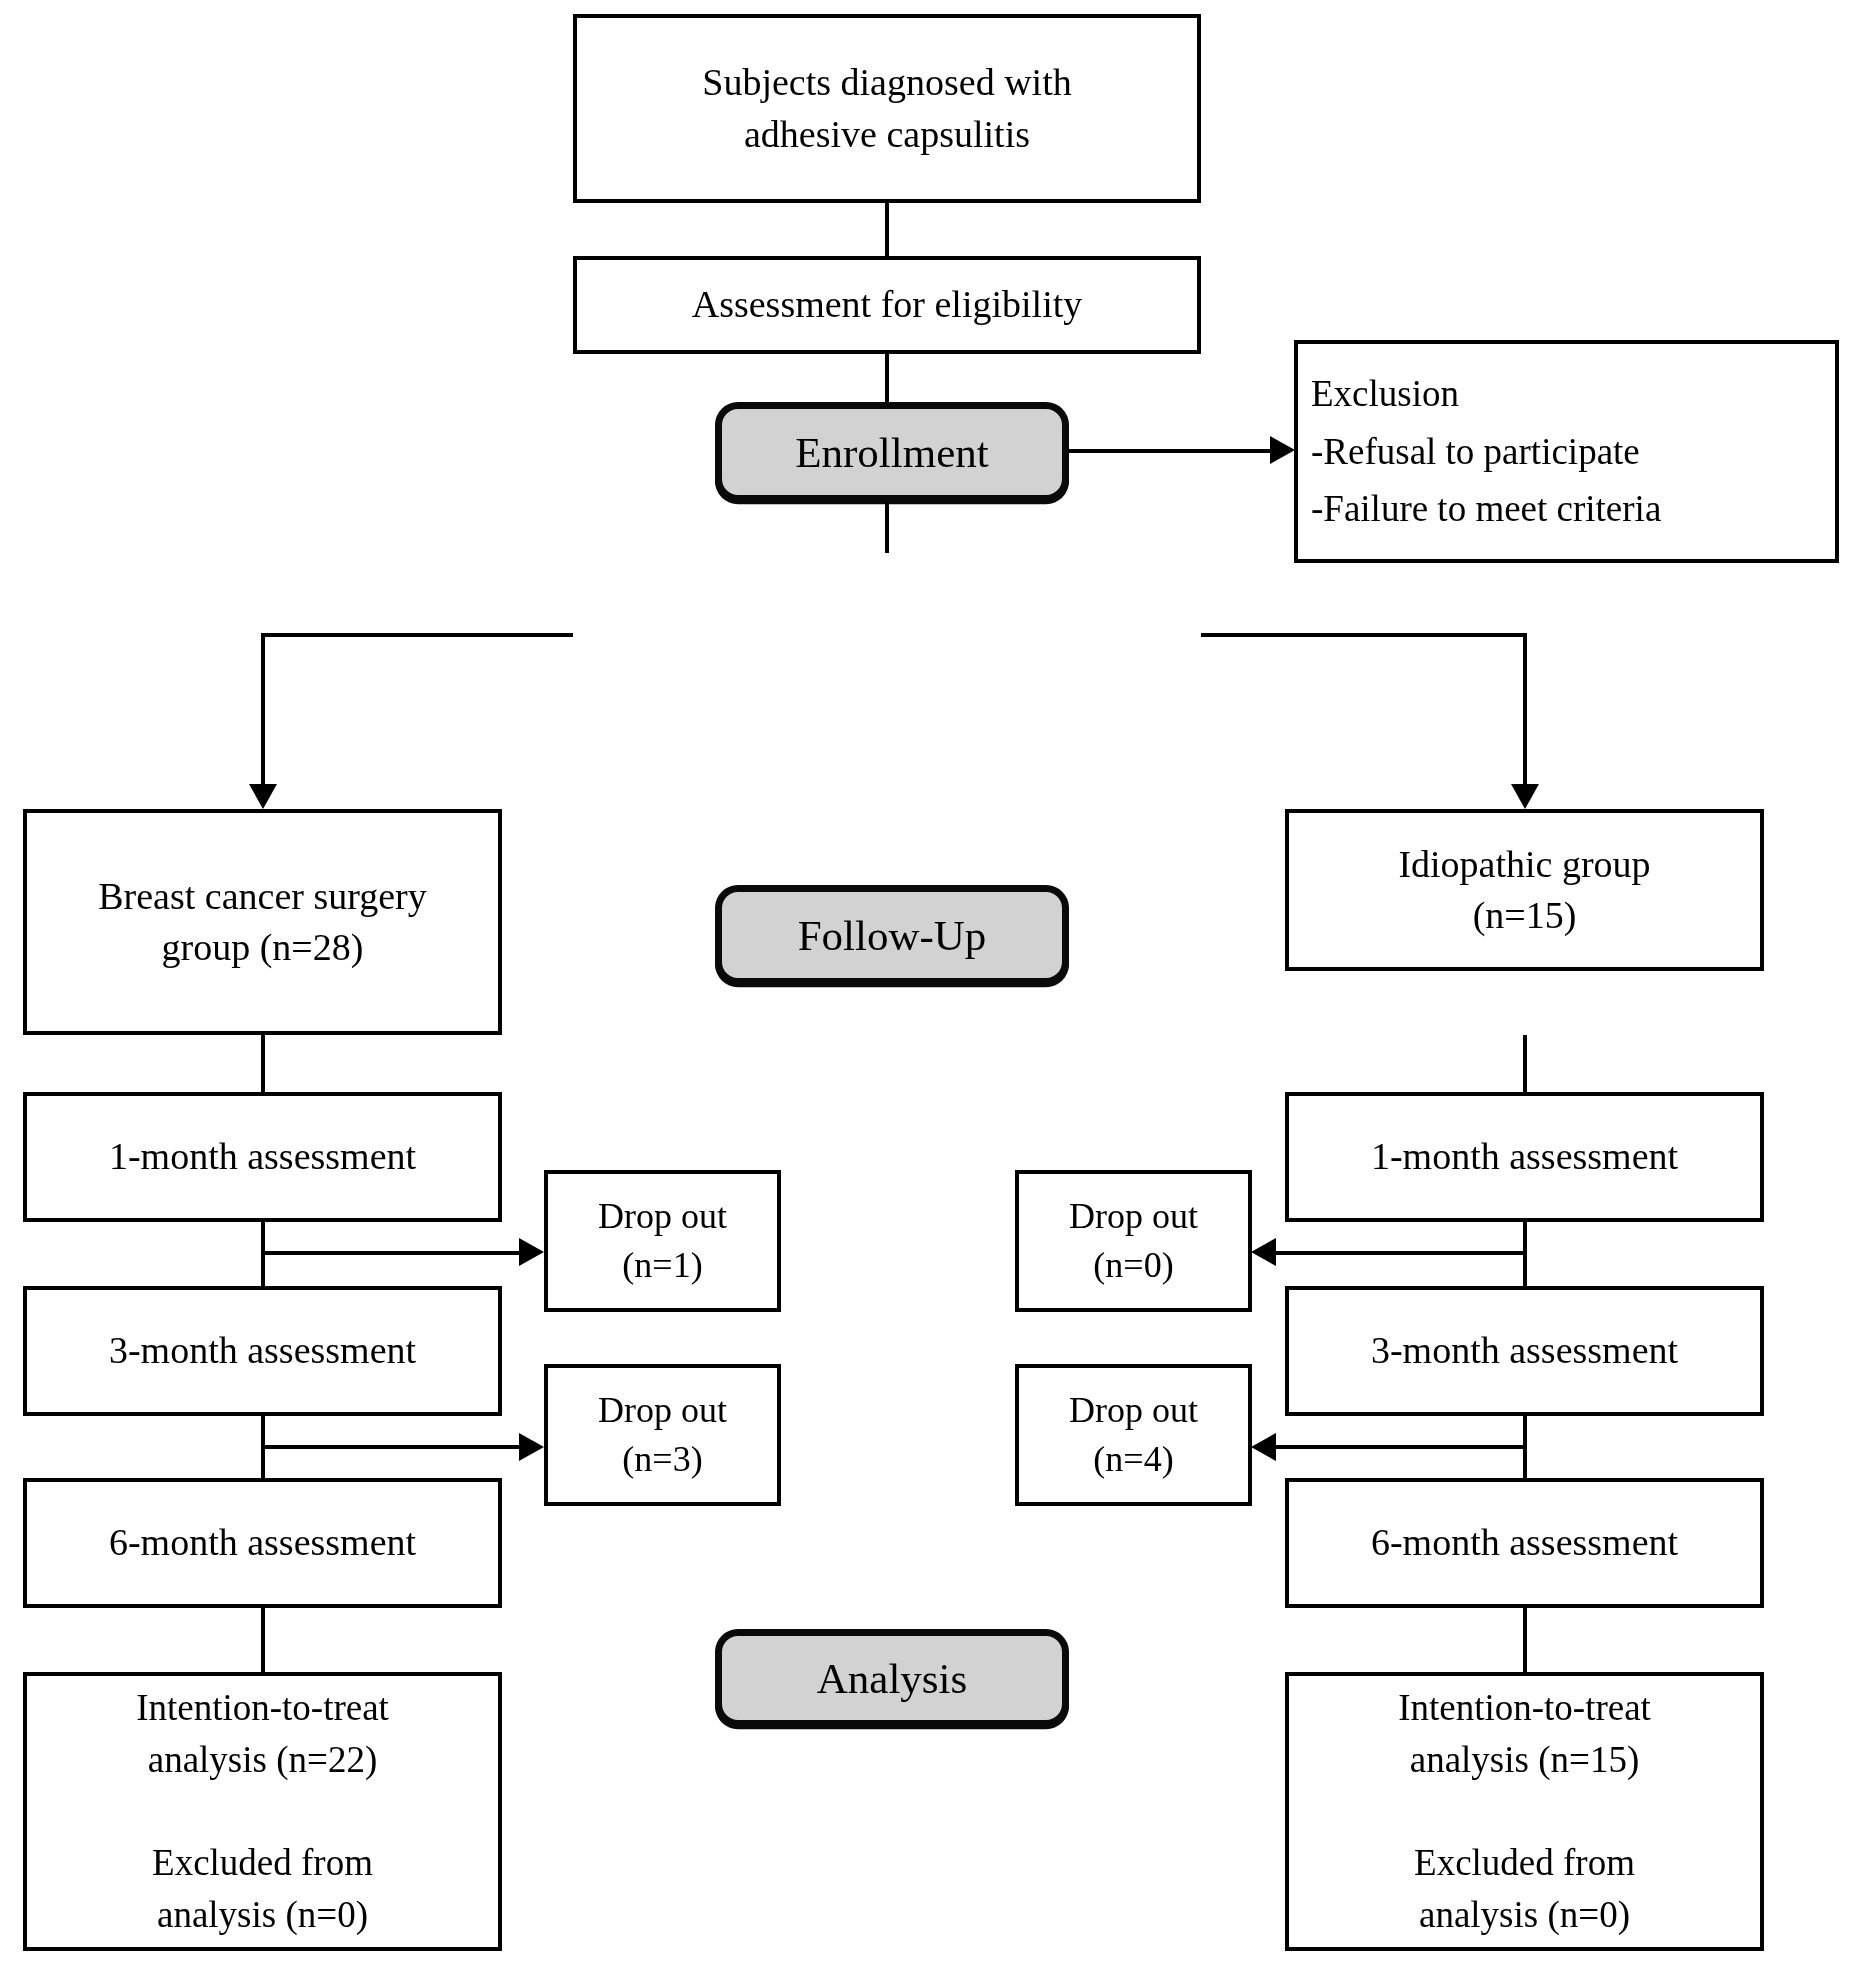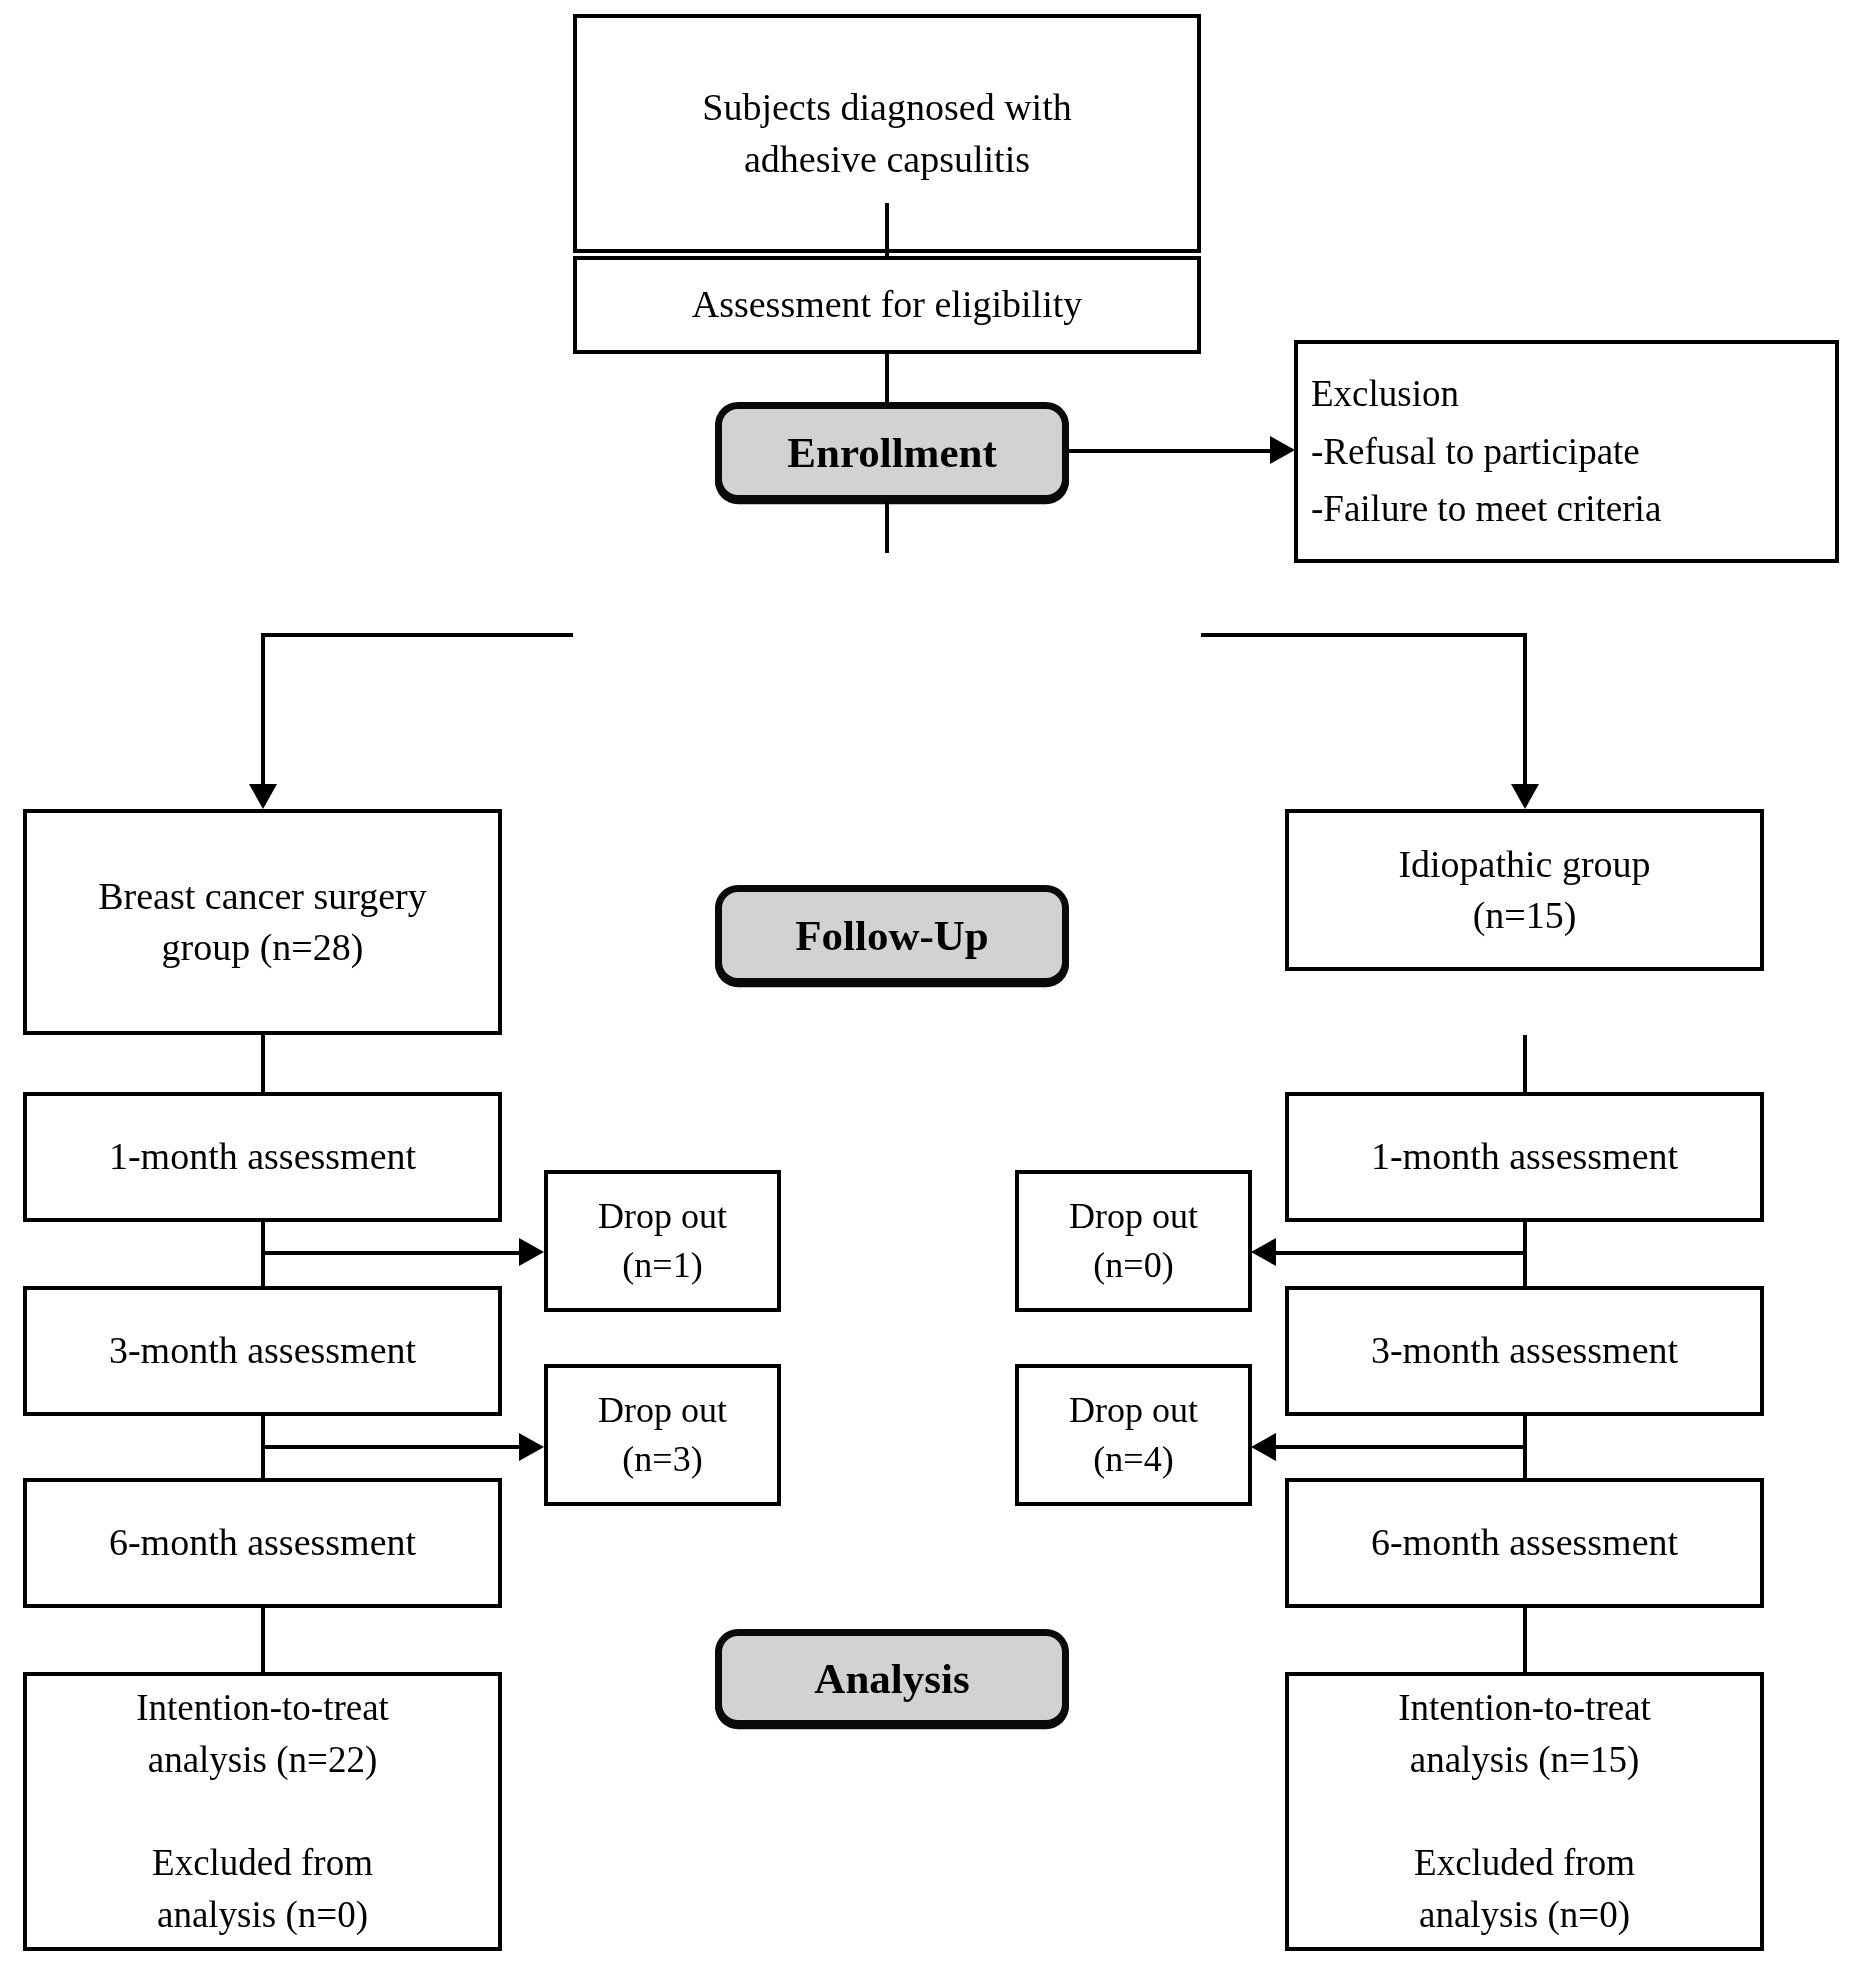--- a/index.html
+++ b/index.html
@@ -19,38 +19,38 @@
     text-align:center;
     white-space:pre-line;
     font-size:38px;line-height:1.35;
   }
   .stage{
     position:absolute;
     background:#d2d2d2;
     border:7px solid #0a0a0a;
     border-radius:23px;
     display:flex;align-items:center;justify-content:center;
-    font-size:43px;font-weight:bold;
+    font-size:43px;font-weight:normal;
     box-shadow:0 2.3px 0 #0a0a0a;
   }
   .vl,.hl{position:absolute;background:#000000;}
   .vl{width:3.5px;}
   .hl{height:3.5px;}
   .arrow-down{position:absolute;width:0;height:0;
     border-left:14px solid transparent;border-right:14px solid transparent;
     border-top:25.6px solid #000000;}
   .arrow-right{position:absolute;width:0;height:0;
     border-top:14px solid transparent;border-bottom:14px solid transparent;
     border-left:25.6px solid #000000;}
   .arrow-left{position:absolute;width:0;height:0;
     border-top:14px solid transparent;border-bottom:14px solid transparent;
     border-right:25.6px solid #000000;}
 
   
-  #n-subjects{left:573px;top:14px;width:628px;height:239px;}
+  #n-subjects{left:573px;top:14px;width:628px;height:189px;}
   #n-eligibility{left:573px;top:256px;width:628px;height:98px;}
   #n-enrollment{left:715px;top:402px;width:354px;height:100px;}
   #n-exclusion{left:1294px;top:340px;width:545px;height:223px;
     justify-content:flex-start;text-align:left;padding-left:13px;font-size:37px;line-height:1.55;}
   #n-baseline{left:573px;top:553px;width:628px;height:163px;}
 
   
   #n-lgroup{left:23px;top:809px;width:479px;height:226px;}
   #n-rgroup{left:1285px;top:809px;width:479px;height:162px;}
   #n-followup{left:715px;top:885px;width:354px;height:100px;}

